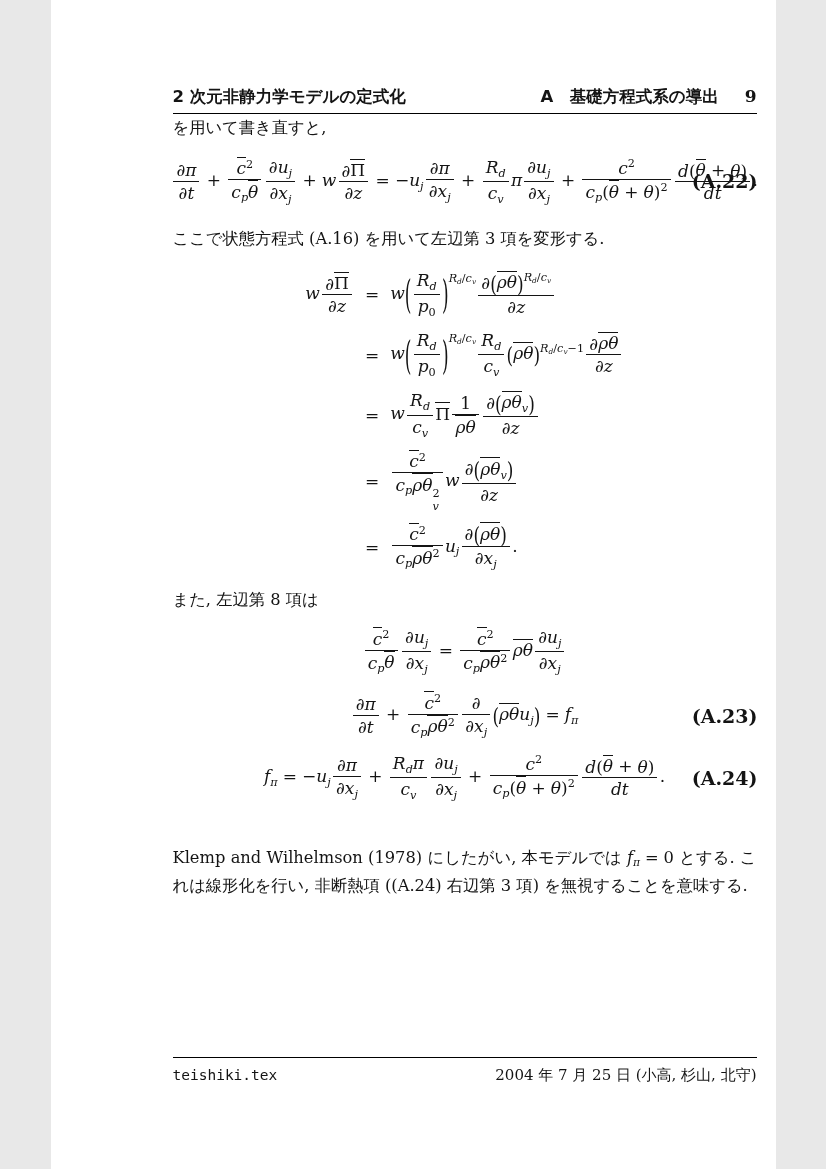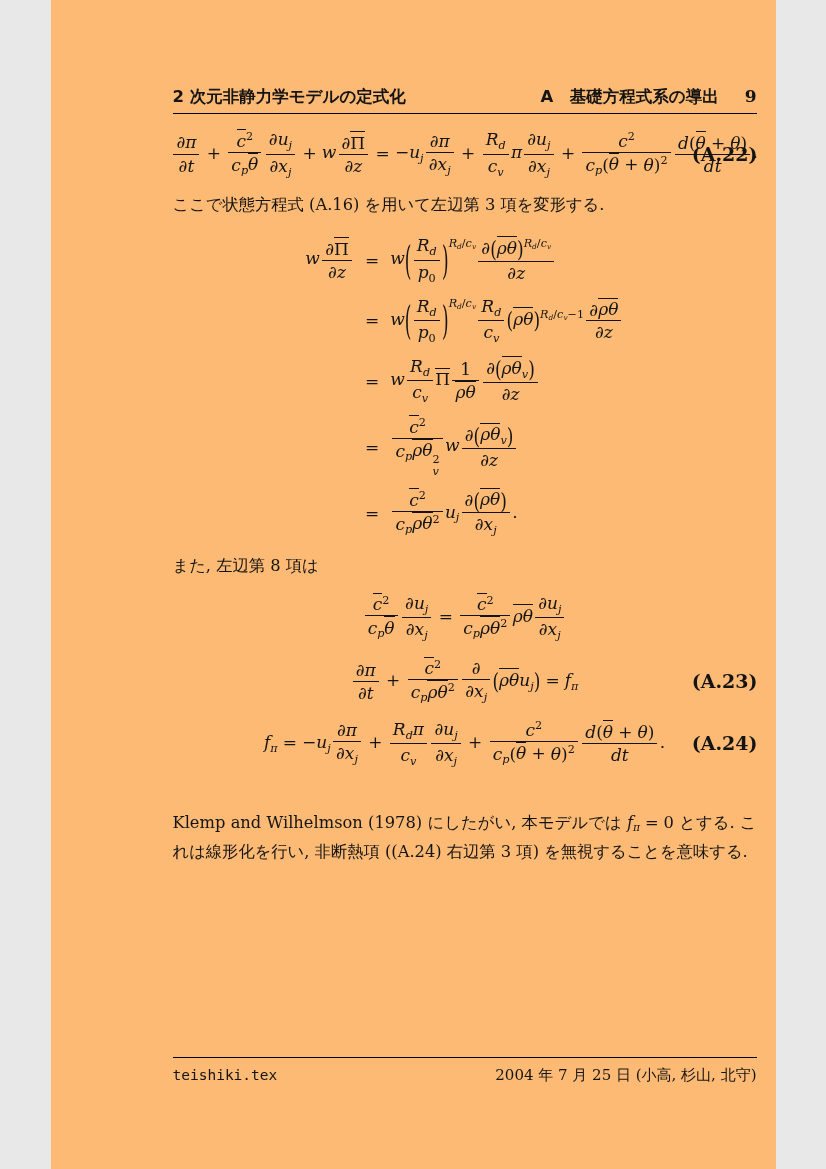--- a/index.html
+++ b/index.html
@@ -1,18 +1,18 @@
 <!DOCTYPE html>
 <html><head>
 <meta charset="utf-8">
 <style>
   html,body { margin:0; padding:0; background:#e8e8e8; }
   .page {
     width:725px; height:1169px; margin:0 auto; position:relative;
-    background:#fdba74; color:#141414;
+    background:#ffffff; color:#141414;
     font-family:"DejaVu Serif","Liberation Serif",serif;
     overflow:hidden;
   }
   .content { position:absolute; left:122px; width:584px; top:0; }
 
   
   .hdr { padding-top:86px; display:flex; justify-content:space-between; align-items:baseline;
          font-family:"DejaVu Sans","Liberation Sans",sans-serif; font-weight:bold; font-size:16.5px; }
   .pgnum { margin-left:26px; font-family:"DejaVu Serif",serif; font-size:17px; }
   .hdr-rule { border-bottom:1.4px solid #000; margin-top:5px; }
@@ -66,27 +66,28 @@
   <div class="content">
 
     <div class="hdr">
       <span class="hdr-l">2 次元非静力学モデルの定式化</span>
       <span class="hdr-r">
         <span>A　基礎方程式系の導出</span><span class="pgnum">9</span>
       </span>
     </div>
     <div class="hdr-rule"></div>
 
+    <p class="body p1">を用いて書き直すと,</p>
 
     <div class="eq" style="margin-top:14px;">
       <span class="eq-body"><span class="frac"><span class="fr-n"><span class="mi">∂</span><span class="mi">π</span></span><span class="fr-d"><span class="mi">∂</span><span class="mi">t</span></span></span><span class="mo">+</span><span class="frac"><span class="fr-n"><span class="mol"><span class="mi">c</span></span><span class="msup"><span class="mr">2</span></span></span><span class="fr-d"><span class="mi">c</span><span class="msub"><span class="mi">p</span></span><span class="mol"><span class="mi">θ</span></span></span></span><span class="frac"><span class="fr-n"><span class="mi">∂</span><span class="mi">u</span><span class="msub"><span class="mi">j</span></span></span><span class="fr-d"><span class="mi">∂</span><span class="mi">x</span><span class="msub"><span class="mi">j</span></span></span></span><span class="mo">+</span><span class="mi">w</span><span class="frac"><span class="fr-n"><span class="mi">∂</span><span class="mol"><span class="mr">Π</span></span></span><span class="fr-d"><span class="mi">∂</span><span class="mi">z</span></span></span><span class="mo">=</span><span class="mr">−</span><span class="mi">u</span><span class="msub"><span class="mi">j</span></span><span class="frac"><span class="fr-n"><span class="mi">∂</span><span class="mi">π</span></span><span class="fr-d"><span class="mi">∂</span><span class="mi">x</span><span class="msub"><span class="mi">j</span></span></span></span><span class="mo">+</span><span class="frac"><span class="fr-n"><span class="mi">R</span><span class="msub"><span class="mi">d</span></span></span><span class="fr-d"><span class="mi">c</span><span class="msub"><span class="mi">v</span></span></span></span><span class="mi">π</span><span class="frac"><span class="fr-n"><span class="mi">∂</span><span class="mi">u</span><span class="msub"><span class="mi">j</span></span></span><span class="fr-d"><span class="mi">∂</span><span class="mi">x</span><span class="msub"><span class="mi">j</span></span></span></span><span class="mo">+</span><span class="frac"><span class="fr-n"><span class="mi">c</span><span class="msup"><span class="mr">2</span></span></span><span class="fr-d"><span class="mi">c</span><span class="msub"><span class="mi">p</span></span><span class="mr">(</span><span class="mol"><span class="mi">θ</span></span><span class="mo">+</span><span class="mi">θ</span><span class="mr">)</span><span class="msup"><span class="mr">2</span></span></span></span><span class="frac"><span class="fr-n"><span class="mi">d</span><span class="mr">(</span><span class="mol"><span class="mi">θ</span></span><span class="mo">+</span><span class="mi">θ</span><span class="mr">)</span></span><span class="fr-d"><span class="mi">d</span><span class="mi">t</span></span></span><span class="mr">.</span></span>
       <span class="eq-num">(A.22)</span>
     </div>
 
-    <p class="body" style="margin-top:11px;">ここで状態方程式 (A.16) を用いて左辺第 3 項を変形する.</p>
+    <p class="body" style="margin-top:18px;">ここで状態方程式 (A.16) を用いて左辺第 3 項を変形する.</p>
 
     <div class="alg">
         <div class="cl"><span class="mi">w</span><span class="frac"><span class="fr-n"><span class="mi">∂</span><span class="mol"><span class="mr">Π</span></span></span><span class="fr-d"><span class="mi">∂</span><span class="mi">z</span></span></span></div>
         <div class="cm">=</div>
         <div class="cr"><span class="mi">w</span><span class="mpar"><span class="pg" style="--sy: 2.25;">(</span><span class="frac"><span class="fr-n"><span class="mi">R</span><span class="msub"><span class="mi">d</span></span></span><span class="fr-d"><span class="mi">p</span><span class="msub"><span class="mr">0</span></span></span></span><span class="pg" style="--sy: 2.25;">)</span></span><span class="mhsup"><span class="mi">R</span><span class="msub"><span class="mi">d</span></span><span class="mr">/</span><span class="mi">c</span><span class="msub"><span class="mi">v</span></span></span><span class="frac"><span class="fr-n"><span class="mi">∂</span><span class="mpar"><span class="pg" style="--sy: 1.32;">(</span><span class="mol"><span class="mi">ρ</span></span><span class="mol"><span class="mi">θ</span></span><span class="pg" style="--sy: 1.32;">)</span></span><span class="msup"><span class="mi">R</span><span class="msub"><span class="mi">d</span></span><span class="mr">/</span><span class="mi">c</span><span class="msub"><span class="mi">v</span></span></span></span><span class="fr-d"><span class="mi">∂</span><span class="mi">z</span></span></span></div>
         <div class="cl"></div>
         <div class="cm">=</div>
         <div class="cr"><span class="mi">w</span><span class="mpar"><span class="pg" style="--sy: 2.25;">(</span><span class="frac"><span class="fr-n"><span class="mi">R</span><span class="msub"><span class="mi">d</span></span></span><span class="fr-d"><span class="mi">p</span><span class="msub"><span class="mr">0</span></span></span></span><span class="pg" style="--sy: 2.25;">)</span></span><span class="mhsup"><span class="mi">R</span><span class="msub"><span class="mi">d</span></span><span class="mr">/</span><span class="mi">c</span><span class="msub"><span class="mi">v</span></span></span><span class="frac"><span class="fr-n"><span class="mi">R</span><span class="msub"><span class="mi">d</span></span></span><span class="fr-d"><span class="mi">c</span><span class="msub"><span class="mi">v</span></span></span></span><span class="mpar"><span class="pg" style="--sy: 1.32;">(</span><span class="mol"><span class="mi">ρ</span></span><span class="mol"><span class="mi">θ</span></span><span class="pg" style="--sy: 1.32;">)</span></span><span class="msup"><span class="mi">R</span><span class="msub"><span class="mi">d</span></span><span class="mr">/</span><span class="mi">c</span><span class="msub"><span class="mi">v</span></span><span class="mr">−</span><span class="mr">1</span></span><span class="frac"><span class="fr-n"><span class="mi">∂</span><span class="mol"><span class="mi">ρ</span></span><span class="mol"><span class="mi">θ</span></span></span><span class="fr-d"><span class="mi">∂</span><span class="mi">z</span></span></span></div>
         <div class="cl"></div>
         <div class="cm">=</div>

